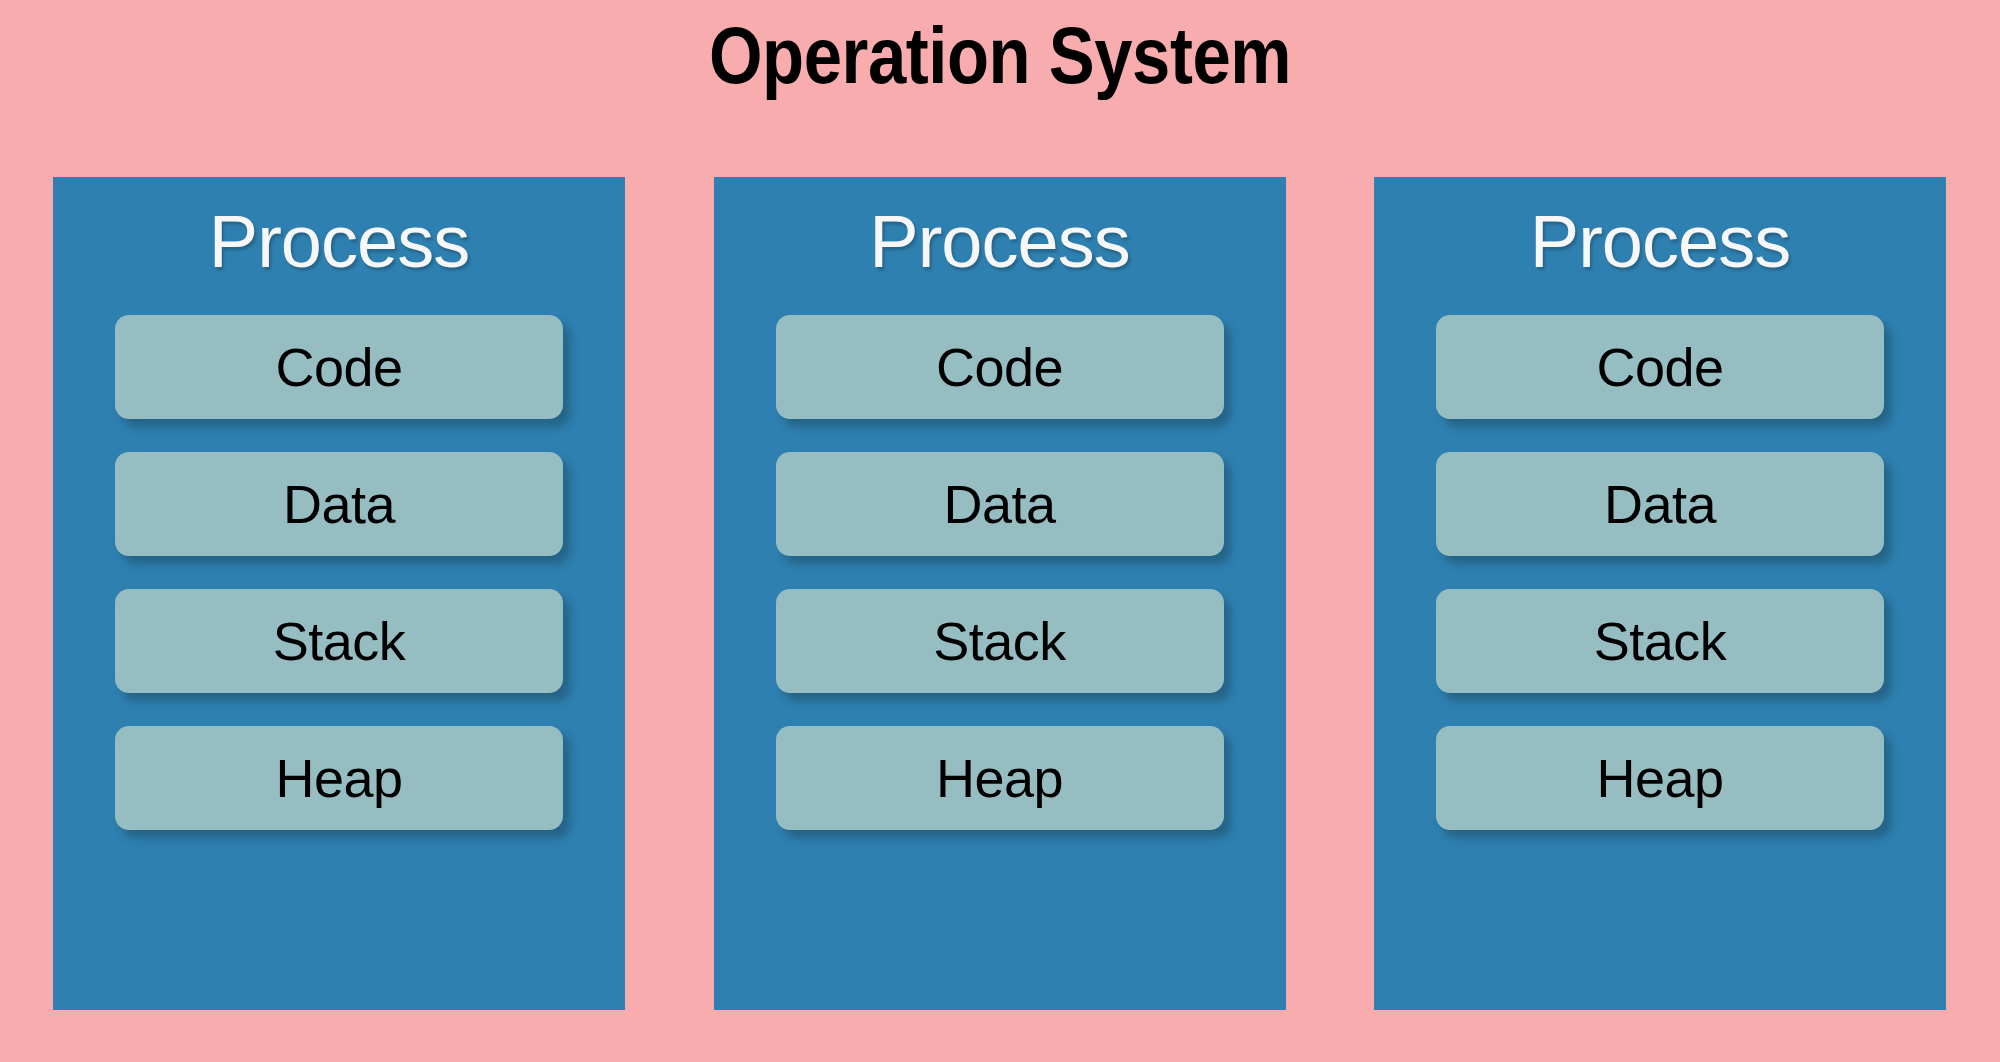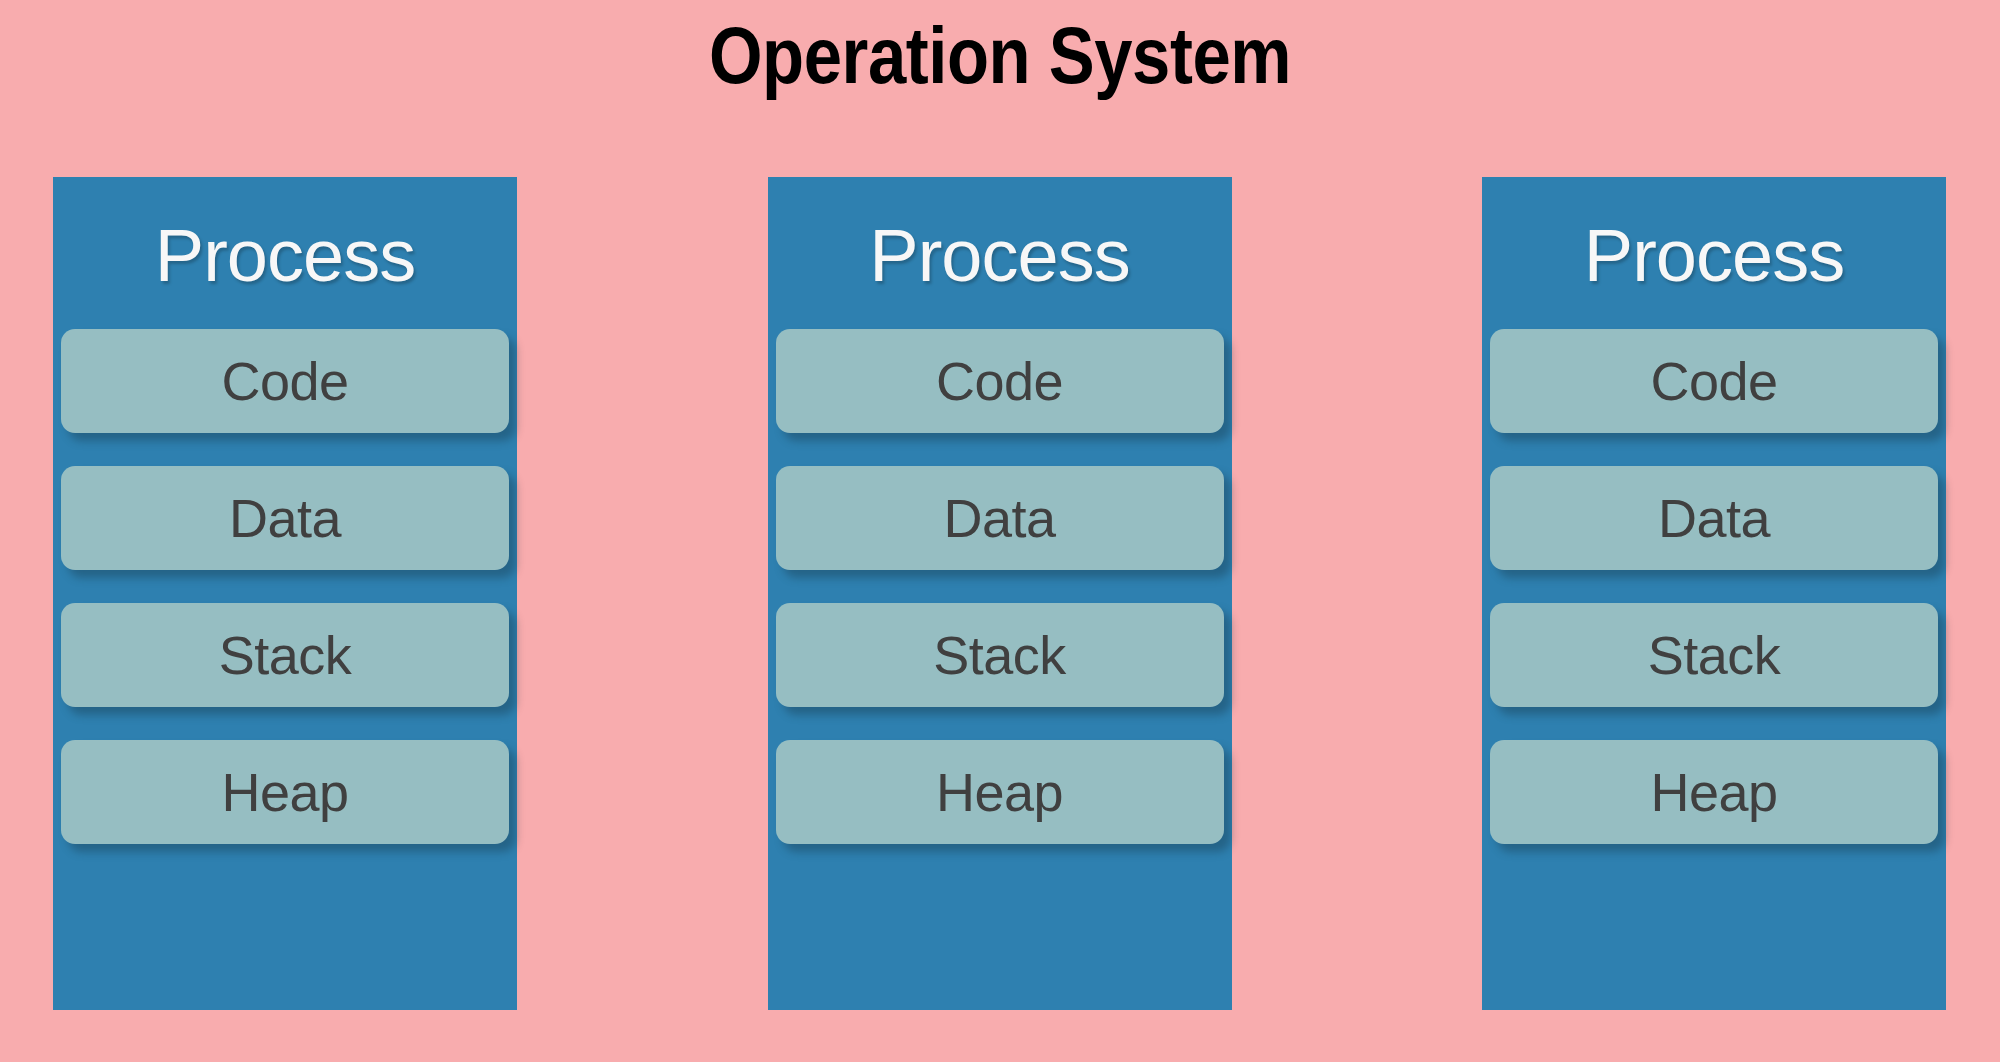--- a/index.html
+++ b/index.html
@@ -50,28 +50,28 @@
     width: 1893px;
     height: 833px;
     display: flex;
     flex-direction: row;
     justify-content: space-between;
     align-items: stretch;
   }
 
   .process-card {
     position: relative;
-    width: 464px;
+    width: 572px;
     height: 833px;
     background: #2e80b0;
     box-sizing: border-box;
     display: flex;
     flex-direction: column;
     align-items: flex-start;
-    padding: 16px;
+    padding: 2px;
   }
 
   .process-title {
     width: 100%;
     text-align: center;
     color: #f7f7f7;
     font-size: 74px;
     line-height: 1;
     font-weight: 400;
     margin: 26px 0 0 0;
@@ -92,21 +92,21 @@
   }
 
   .segment-box {
     width: 448px;
     height: 104px;
     background: #96bec2;
     border-radius: 14px;
     display: flex;
     align-items: center;
     justify-content: center;
-    color: #404040;
+    color: #000000;
     font-size: 54px;
     line-height: 1;
     font-weight: 400;
     letter-spacing: -0.5px;
     box-shadow: 7px 8px 9px rgba(20, 45, 60, 0.35);
     margin-bottom: 33px;
     user-select: none;
   }
 
   .segment-box:last-child {

